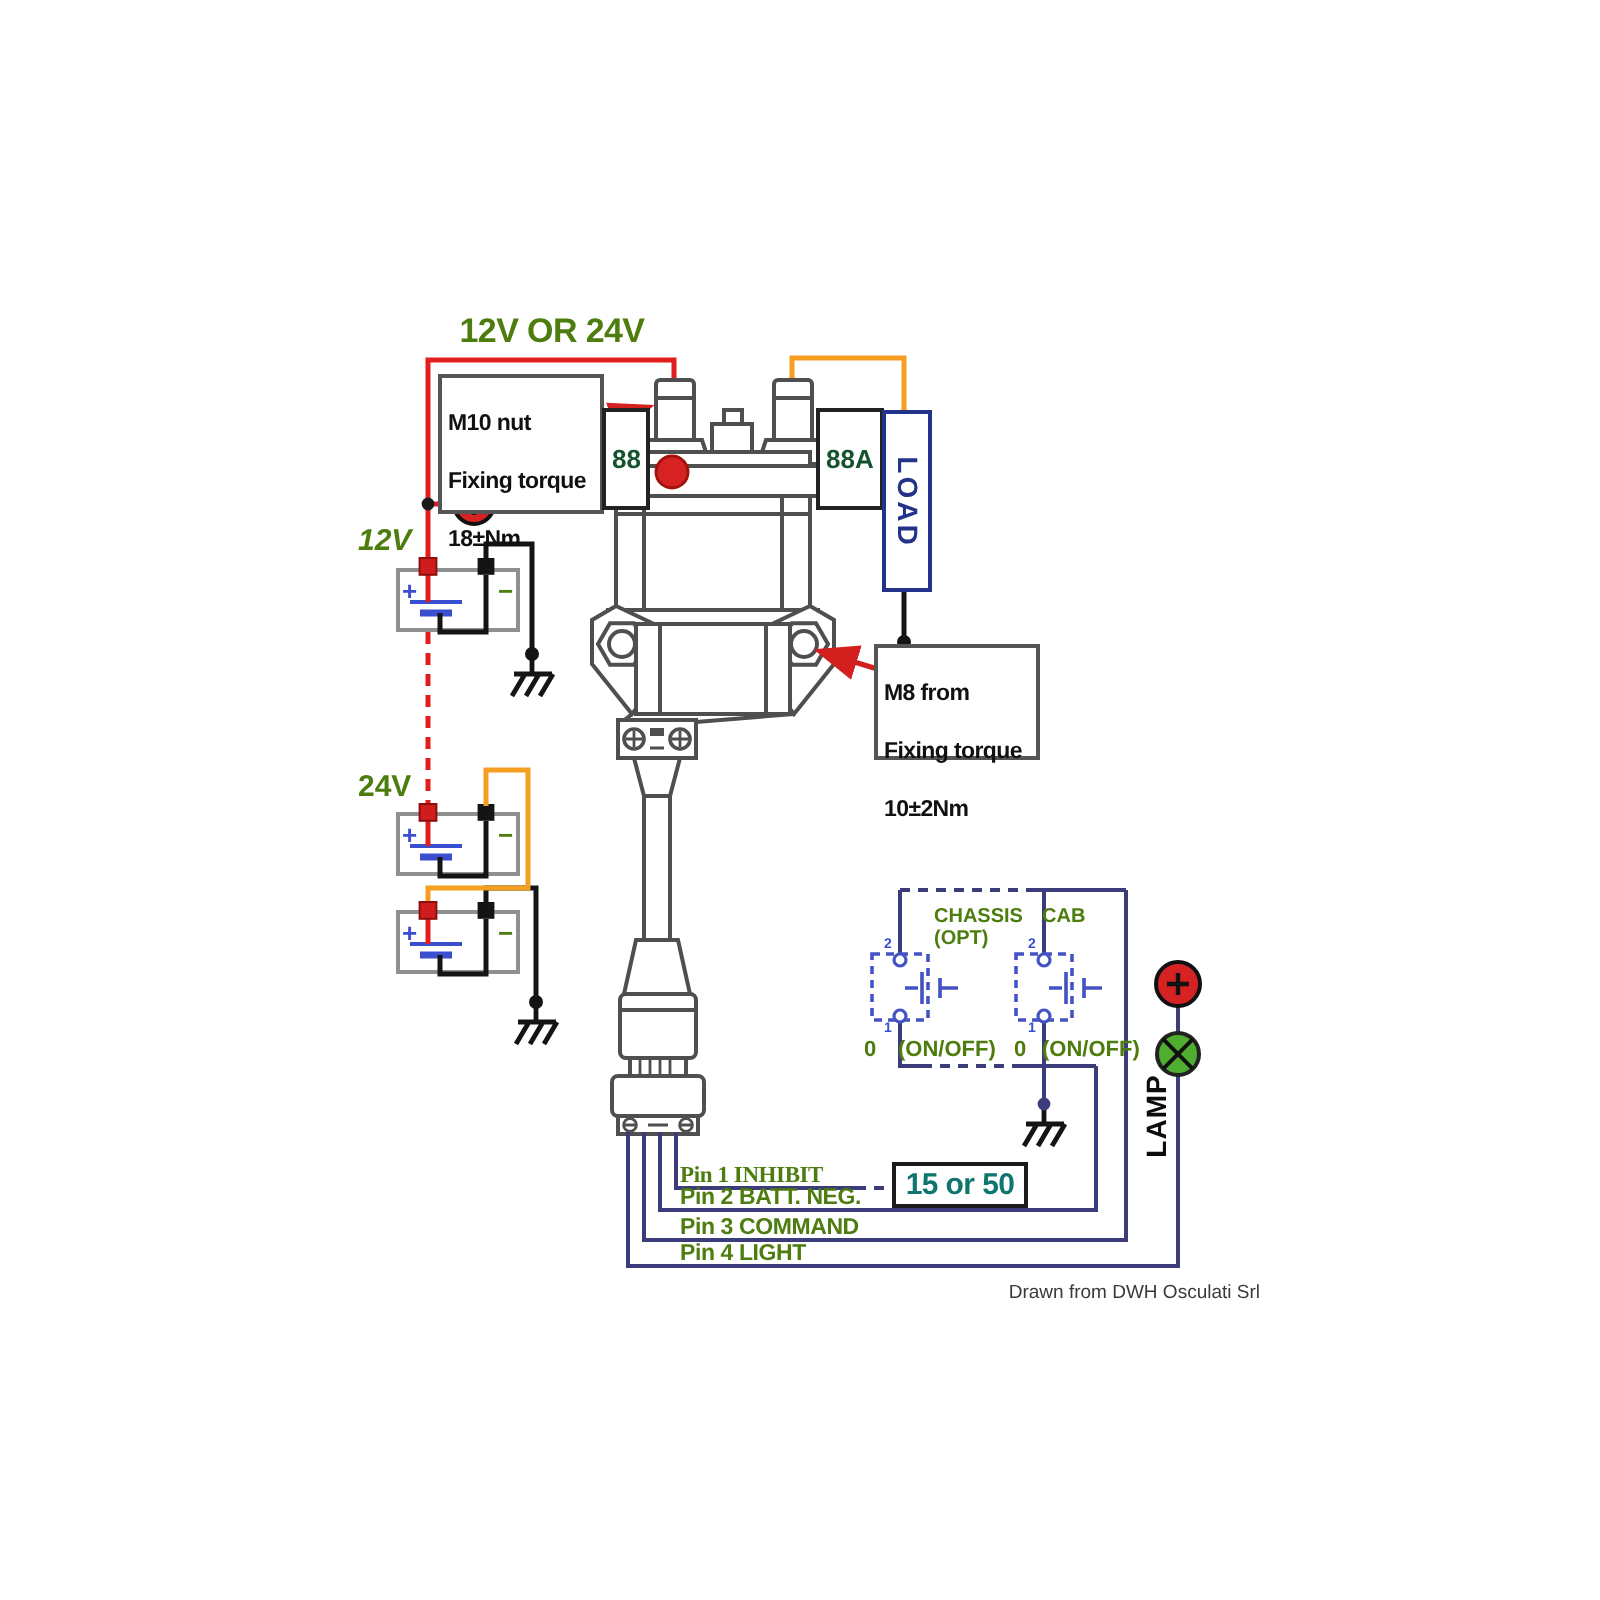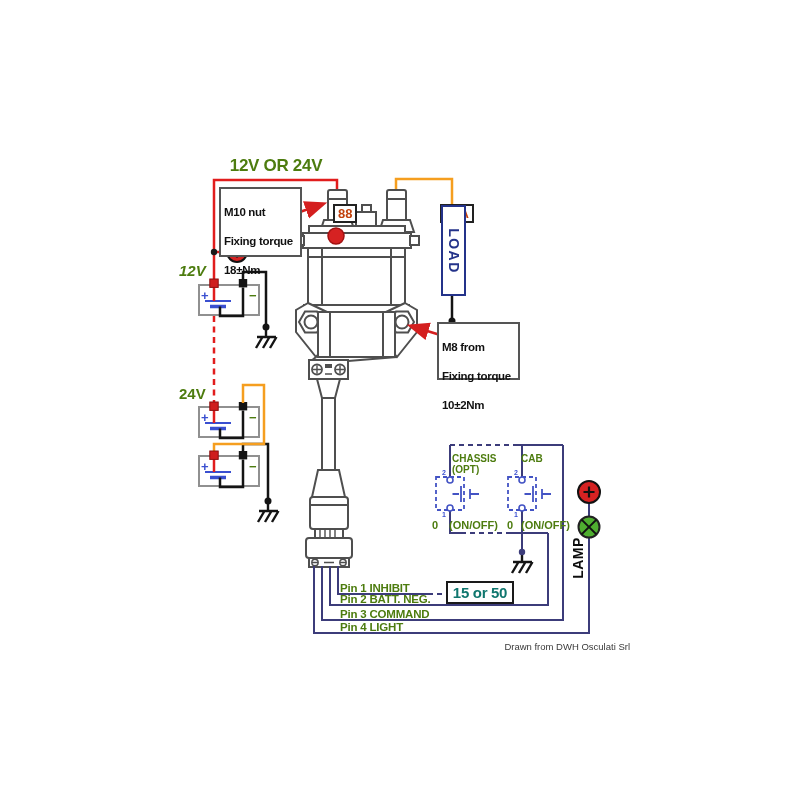--- a/index.html
+++ b/index.html
@@ -5,32 +5,32 @@
   html,body { margin:0; padding:0; background:#ffffff; }
   .stage { position:relative; width:800px; height:800px; background:#fff; overflow:hidden;
            font-family:"Liberation Sans", sans-serif; }
   svg.wires { position:absolute; left:0; top:0; }
   .lbl { position:absolute; font-weight:bold; color:#4d7c0f; white-space:nowrap; }
   .note-box { position:absolute; background:#fff; border:2px solid #555; font-weight:bold;
               font-size:11.5px; line-height:1.32; letter-spacing:-0.3px; color:#111;
               padding:2px 2px 0 3px; }
   .note-box span { display:block;margin-top:14px; }
   .term-box { position:absolute; background:#fff; border:2px solid #222; font-weight:bold;
-              font-size:13px; height:15px; line-height:15px; padding:0 3px; color:#c2410c;margin-left:32px; }
+              font-size:13px; height:15px; line-height:15px; padding:16px 3px; color:#14532d; }
   .load-box { position:absolute; left:441px; top:205px; width:21px; height:87px;
               border:2.5px solid #24338a; background:#fff; display:flex;
               align-items:center; justify-content:center; }
   .load-box span { transform:rotate(90deg); color:#24338a; font-weight:bold; font-size:14px;
                    letter-spacing:1.5px; white-space:nowrap; }
   .title { left:214px; top:156px; width:124px; text-align:center; font-size:17px; letter-spacing:-0.3px; }
   .vlabel { font-size:15px; }
   .cmd-title { left:447px; top:407px; font-size:15px; line-height:1.05; letter-spacing:-0.3px; }
   .cmd-title span { display:block; }
   .btn-lbl { font-size:10px; line-height:1.12; }
-  .btn-lbl span { display:block; }
+  .btn-lbl span { display:block;margin-left:15px; }
   .onoff { font-size:11px; }
   .tnum { font-size:7px; color:#3a4fd0; }
   .pin { font-size:11.5px; letter-spacing:-0.2px; }
   .inhibit-box { position:absolute; left:446px; top:581px; width:64px; height:19px;
                  border:2.5px solid #1a1a1a; background:#fff; display:flex; align-items:center;
                  justify-content:center; font-weight:bold; font-size:15px; letter-spacing:-0.3px; color:#0f766e; }
   .lamp-wrap { position:absolute; left:558px; top:534px; width:40px; height:48px;
                display:flex; align-items:center; justify-content:center; }
   .lamp-wrap span { transform:rotate(-90deg); font-weight:bold; font-size:14px; letter-spacing:0.5px;
                     white-space:nowrap; color:#0d0d0d; }
@@ -232,21 +232,21 @@
   <div class="lbl tnum" style="left:442px; top:469px;">2</div>
   <div class="lbl tnum" style="left:442px; top:511px;">1</div>
   <div class="lbl tnum" style="left:514px; top:469px;">2</div>
   <div class="lbl tnum" style="left:514px; top:511px;">1</div>
 
   <div class="lbl onoff" style="left:432px; top:519px;">0</div>
   <div class="lbl onoff" style="left:449px; top:519px;">(ON/OFF)</div>
   <div class="lbl onoff" style="left:507px; top:519px;">0</div>
   <div class="lbl onoff" style="left:521px; top:519px;">(ON/OFF)</div>
 
-  <div class="lbl pin" style="left:340px; top:582px;">Pin 1 INHIBIT</div>
+  <div class="lbl pin" style="left:340px; top:582px;font-family:Liberation Serif, serif;">Pin 1 INHIBIT</div>
   <div class="lbl pin" style="left:340px; top:593px;">Pin 2 BATT. NEG.</div>
   <div class="lbl pin" style="left:340px; top:608px;">Pin 3 COMMAND</div>
   <div class="lbl pin" style="left:340px; top:621px;">Pin 4 LIGHT</div>
 
   <div class="inhibit-box">15 or 50</div>
 
   <div class="lamp-wrap">
     <span>LAMP</span>
   </div>
 

